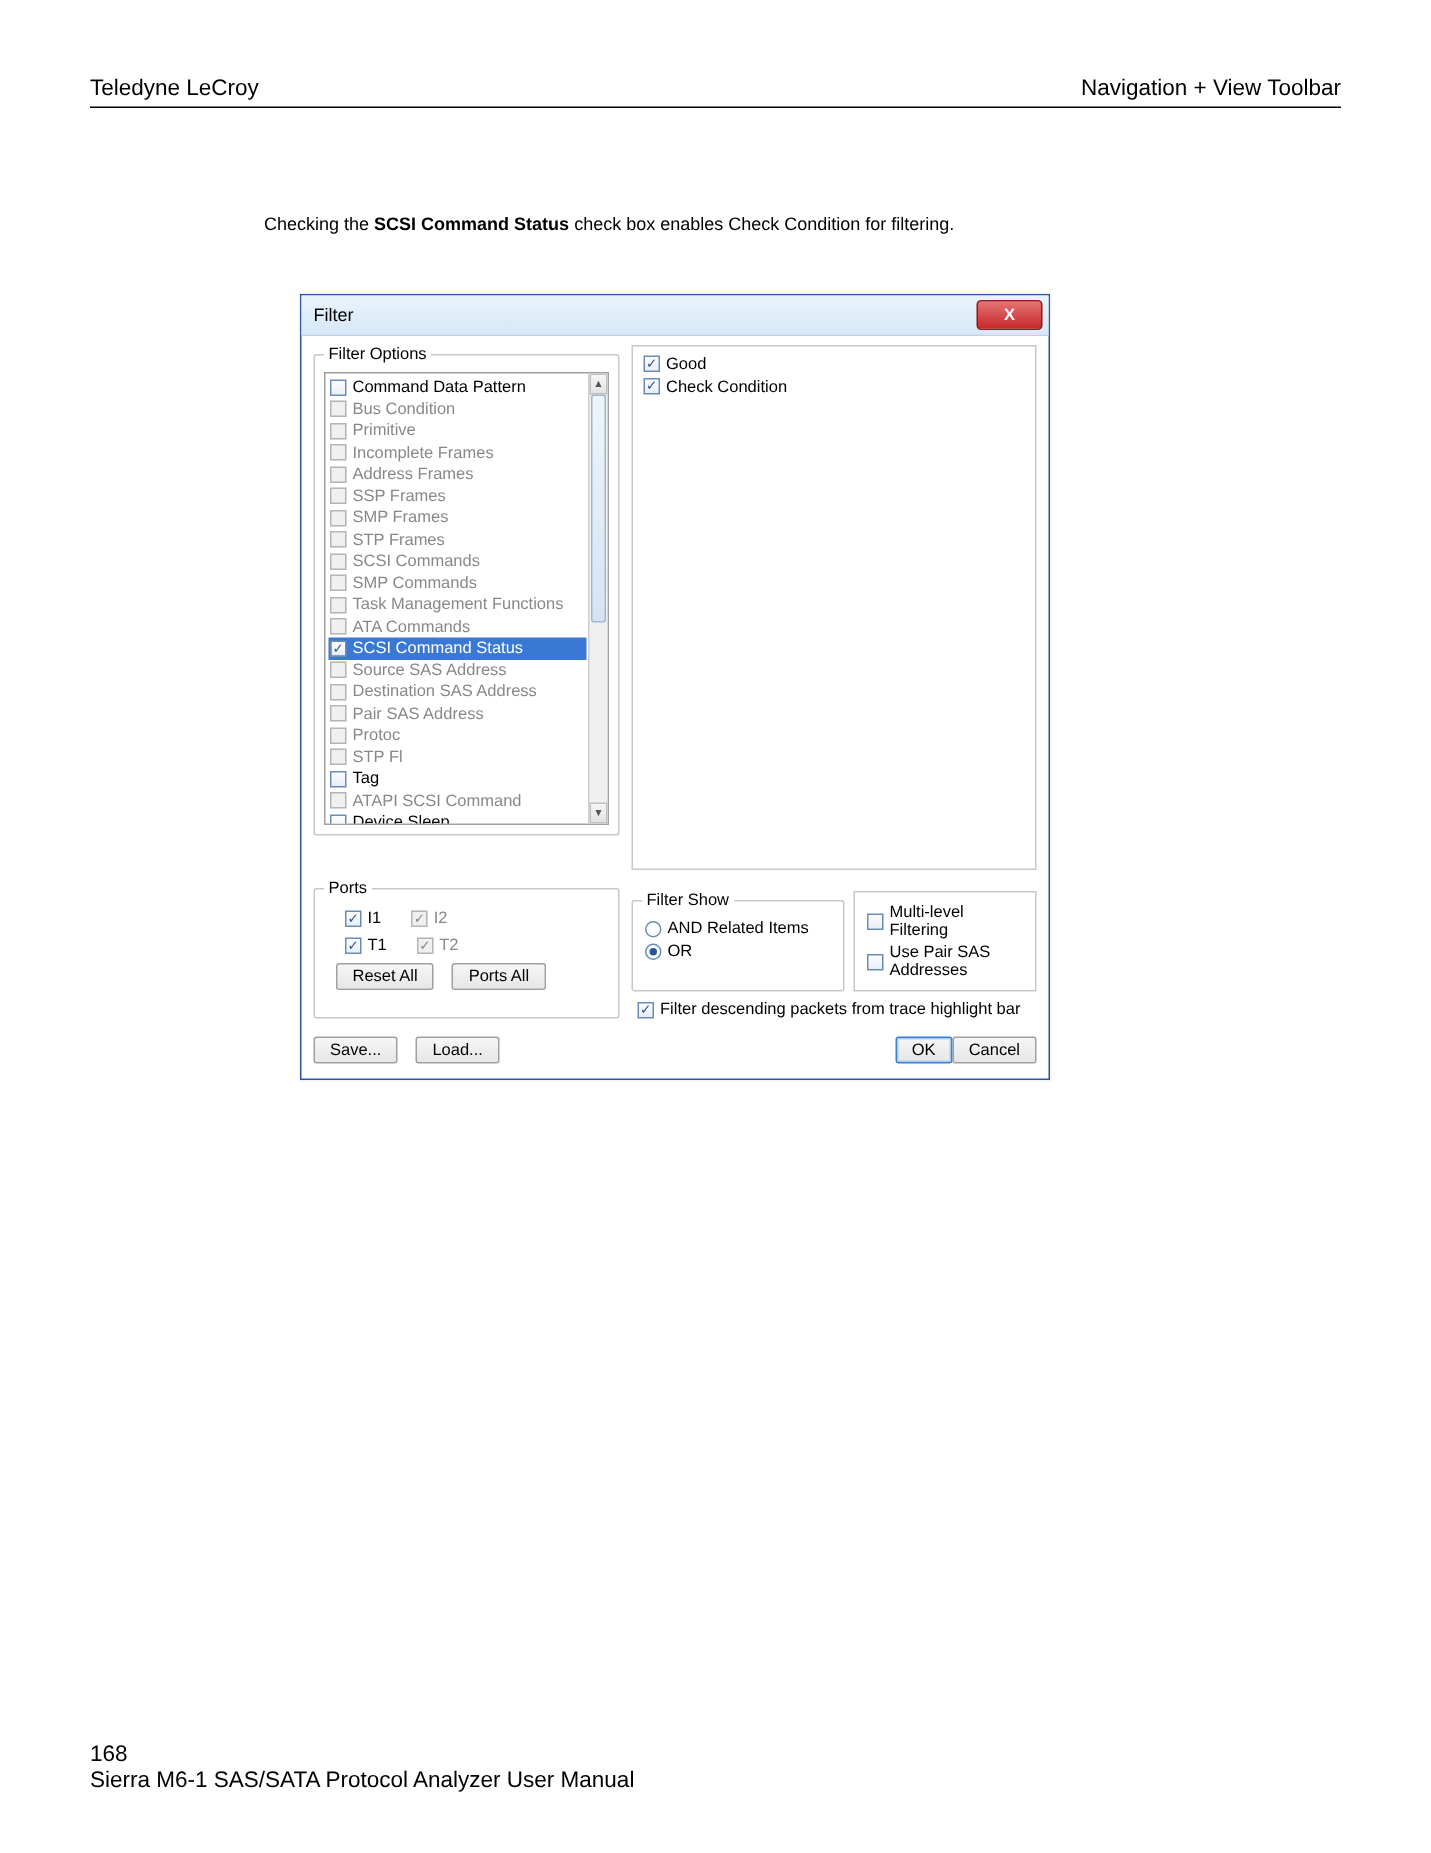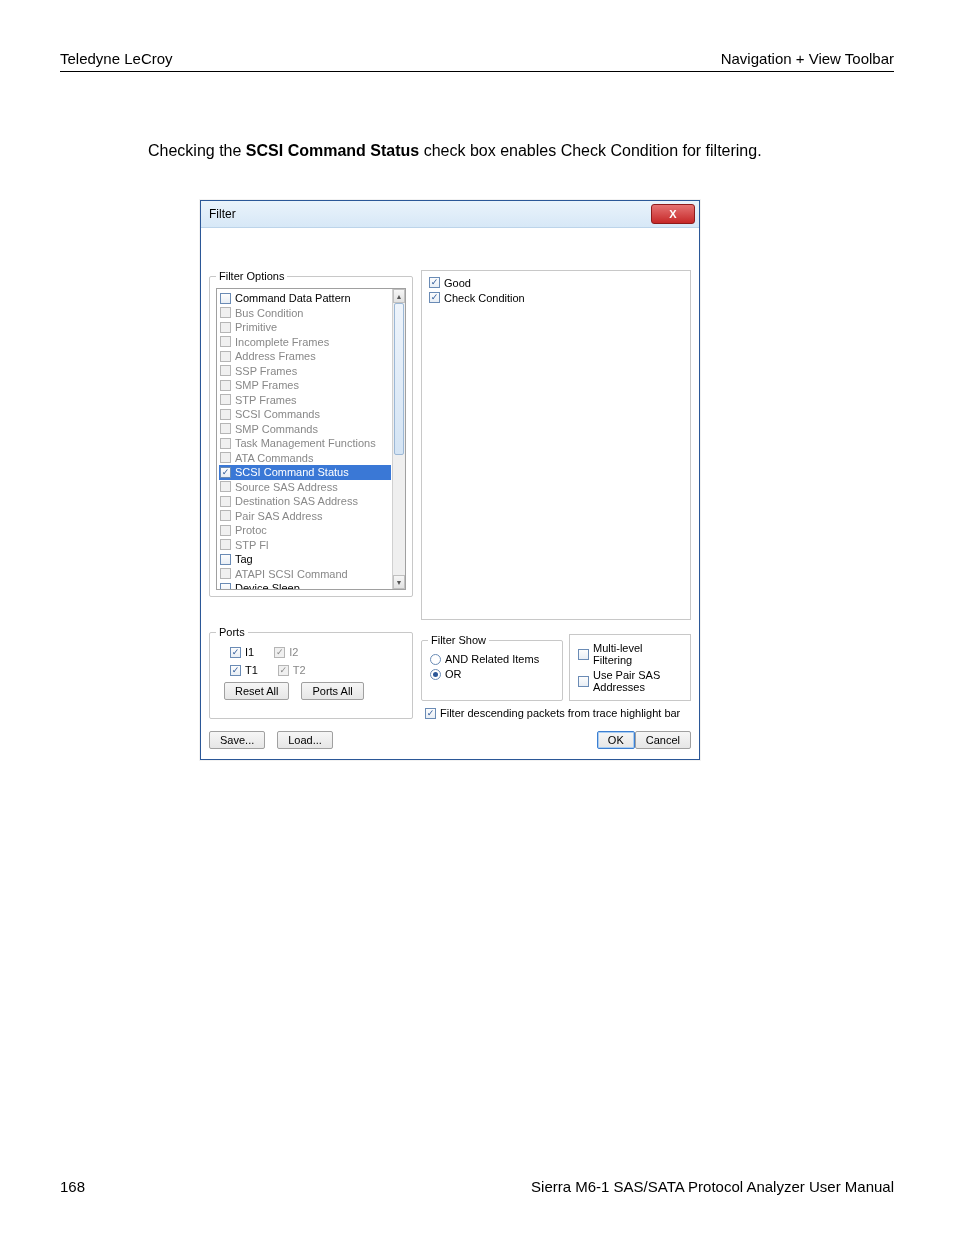--- a/index.html
+++ b/index.html
@@ -24,22 +24,22 @@
     justify-content: space-between;
     font-size: 15px;
     padding-bottom: 4px;
     border-bottom: 1px solid #000;
   }
   .content {
     flex: 1;
   }
   .body-text {
     margin-top: 70px;
-    margin-left: 88px;
-    font-size: 16px;
+    margin-left: 116px;
+    font-size: 12px;
   }
   .dialog-wrap {
     margin-top: 40px;
     margin-left: 140px;
   }
   .dialog {
     width: 498px;
     border: 1px solid #2b5797;
     background: #fff;
     box-shadow: 0 0 0 1px rgba(0,0,0,0.05);
@@ -65,21 +65,20 @@
     border-radius: 3px;
     color: #fff;
     display: flex;
     align-items: center;
     justify-content: center;
     font-size: 11px;
     font-weight: bold;
   }
   .dialog-body {
     padding: 6px 8px 10px 8px;
-    margin-top: 36px;
   }
   .top-row {
     display: flex;
     gap: 8px;
   }
   fieldset {
     border: 1px solid #c8c8c8;
     border-radius: 2px;
     margin: 0;
     padding: 4px 6px 6px 6px;
@@ -194,20 +193,21 @@
   .ml-box { flex:1; border:1px solid #c8c8c8; padding:4px 6px;}
   .desc-row{display:flex;align-items:center;gap:4px;margin:6px 0 0 4px;font-size:11px;}
   .bottom-row{display:flex;justify-content:space-between;margin-top:12px;}
   .bottom-left{display:flex;gap:12px;}
   .bottom-right{display:flex;}
   .page-footer {
     display:flex;justify-content:space-between;
     font-size:15px;
     margin-top:auto;
     padding-top:30px;
+    flex-direction:column;
   }
   .ports-btns{display:flex;gap:12px;margin-left:8px;}
   .fi-wrap{margin-left:auto;display:flex;align-items:center;gap:4px;}
   .left-col{display:flex;flex-direction:column;}
   .right-lower{flex:1;display:flex;flex-direction:column;}
   .logic-row{display:flex;gap:6px;margin-top:8px;}
 </style>
 </head>
 <body>
 

